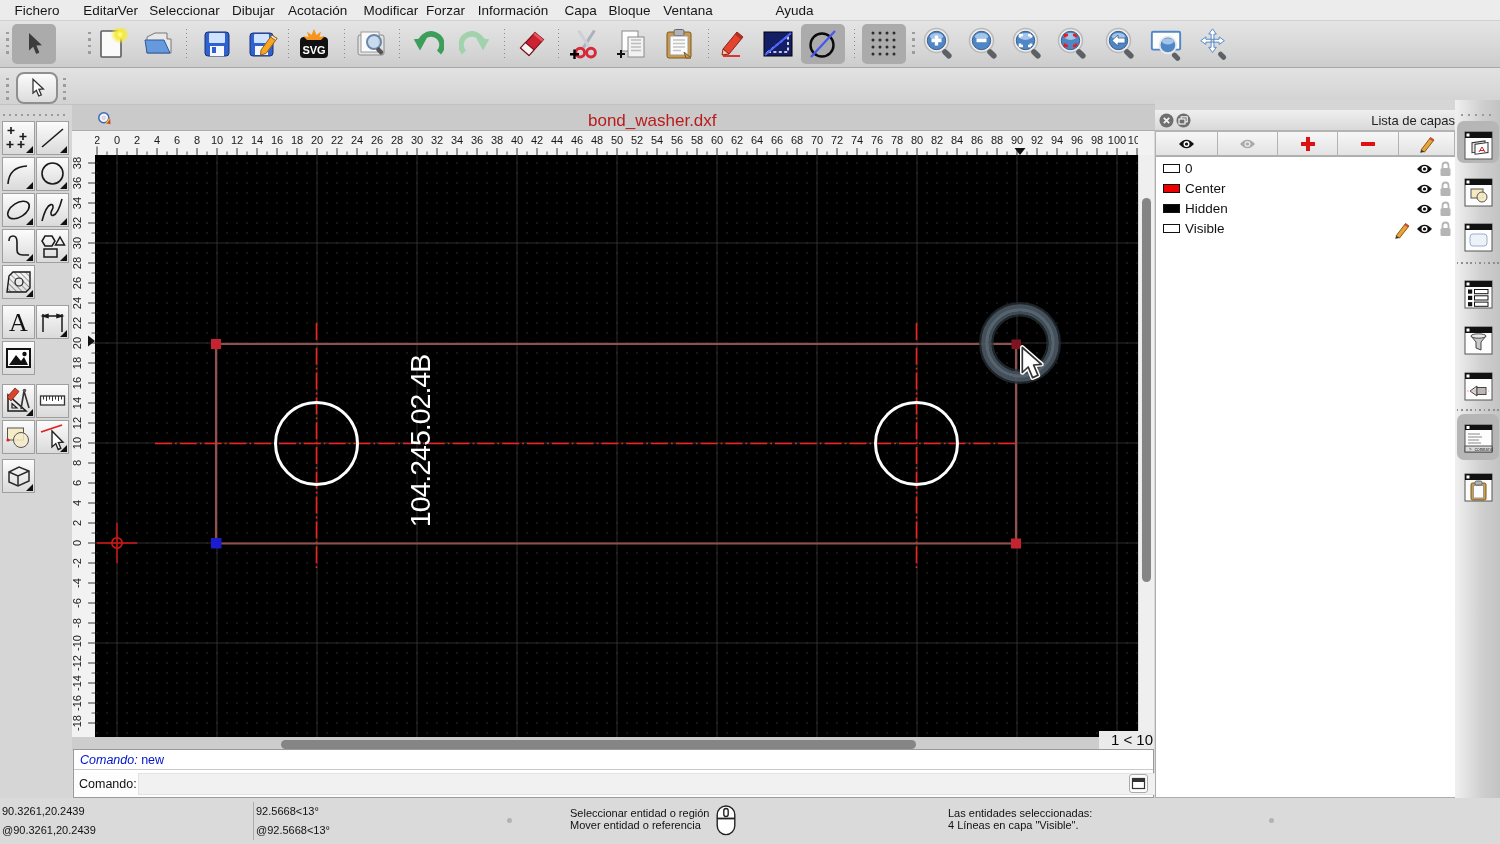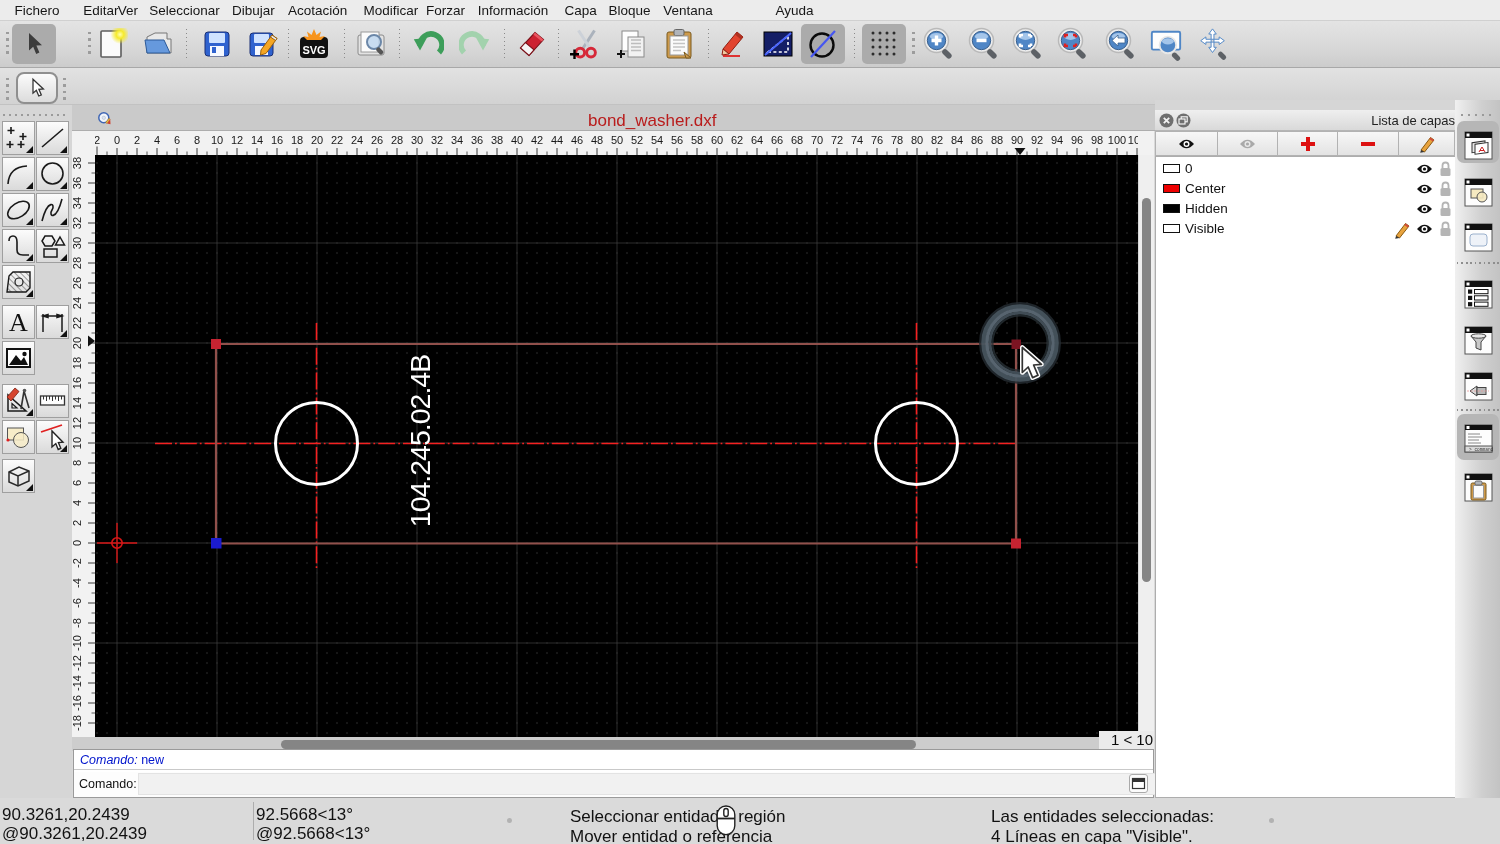--- a/index.html
+++ b/index.html
@@ -61,21 +61,21 @@
 #rlist { position:absolute; left:0px; top:56px; width:300px; height:642px; background:#fff; border:1px solid #adadad; border-right:none; }
 .lrow { position:absolute; left:0; width:300px; height:20px; font-size:13.5px; color:#111; }
 .lrow .sw { position:absolute; left:7px; top:5px; width:17px; height:9px; border:1.5px solid #111; }
 .lrow .nm { position:absolute; left:29px; top:2px; }
 
 
 #rtools { left:1455px; top:100px; width:45px; height:698px; background:linear-gradient(90deg,#f0f0f0,#cfcfcf 60%,#c3c3c3); }
 .rtb { position:absolute; left:5px; width:36px; height:36px; display:flex; align-items:center; justify-content:center; }
 
 
-#statusbar { will-change:transform; left:0; top:798px; width:1500px; height:46px; background:#dadada; font-size:17px; color:#111; }
+#statusbar { will-change:transform; left:0; top:798px; width:1500px; height:46px; background:#dadada; font-size:11px; color:#111; }
 #statusbar .s { position:absolute; white-space:nowrap; }
 </style>
 </head>
 <body>
 
 <div id="menubar" class="abs">
     <span style="left:14.5px;">Fichero</span>
     <span style="left:70.3px;margin-left:13px;">Editar</span>
     <span style="left:117.8px;">Ver</span>
     <span style="left:149.2px;">Seleccionar</span>
@@ -814,14 +814,14 @@
   <span class="s" style="left:256px;top:7px;">92.5668&lt;13°</span>
   <span class="s" style="left:256px;top:26px;">@92.5668&lt;13°</span>
   <span class="s" style="left:570px;top:9px;width:130px;text-align:center;">Seleccionar entidad o región<br>Mover entidad o referencia</span>
   <svg style="position:absolute;left:716px;top:7px;" width="20" height="31" viewBox="0 0 20 31">
       <path d="M1.2 9.8 a8.8 8.8 0 0 1 17.6 0 v11 a8.8 8.8 0 0 1 -17.6 0 Z" fill="#fff" stroke="#222" stroke-width="1.4"></path>
       <path d="M1.2 13.5 h17.6" stroke="#222" stroke-width="1.8"></path>
       <rect x="7.8" y="3.5" width="4.4" height="8" rx="2.2" fill="#fff" stroke="#222" stroke-width="1.4"></rect>
     </svg>
     <span style="position:absolute;left:507px;top:20px;width:5px;height:5px;border-radius:3px;background:#b2b2b2;"></span>
     <span style="position:absolute;left:1269px;top:20px;width:5px;height:5px;border-radius:3px;background:#b2b2b2;"></span>
-    <span class="s" style="left:948px;top:9px;margin-left:43px;">Las entidades seleccionadas:<br>4 Líneas en capa "Visible".</span>
+    <span class="s" style="left:948px;top:9px;">Las entidades seleccionadas:<br>4 Líneas en capa "Visible".</span>
 </div>
 
 </body></html>

